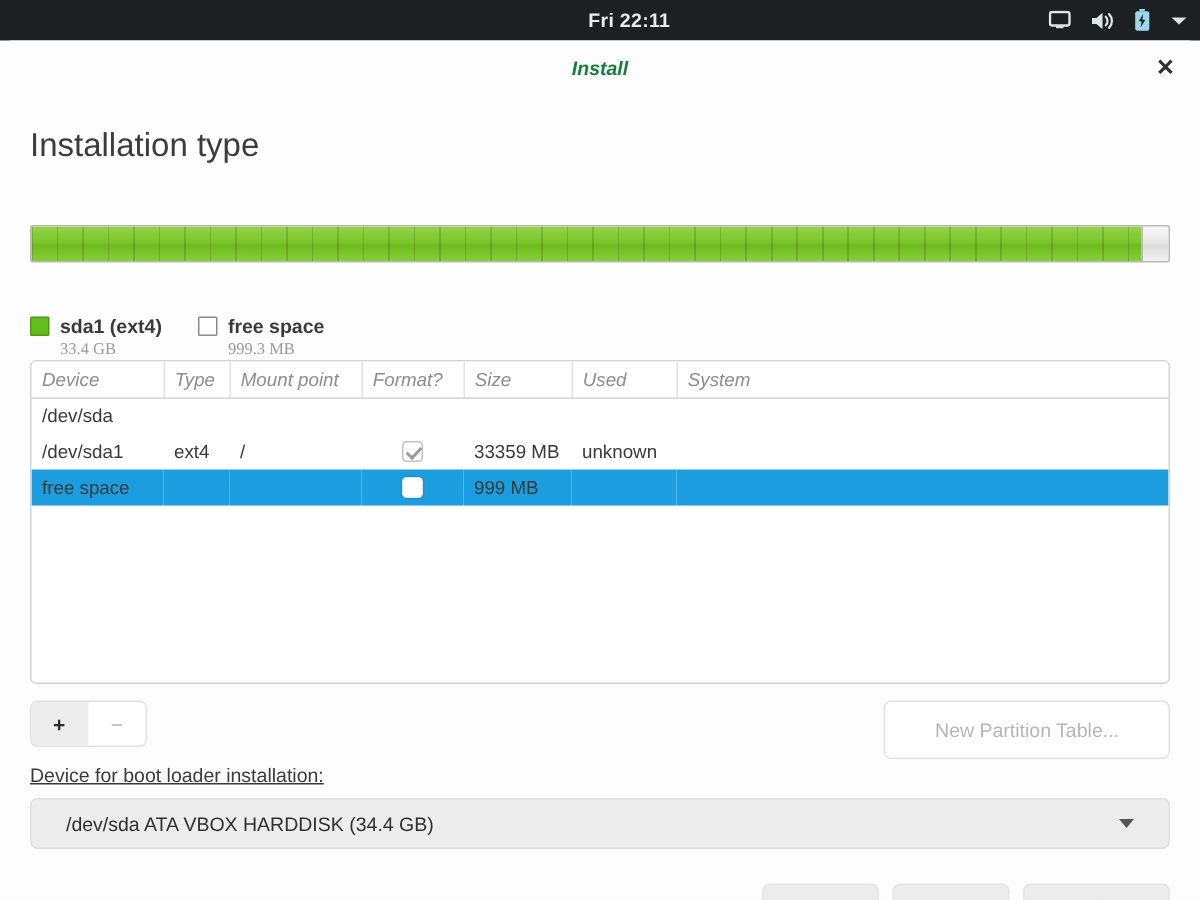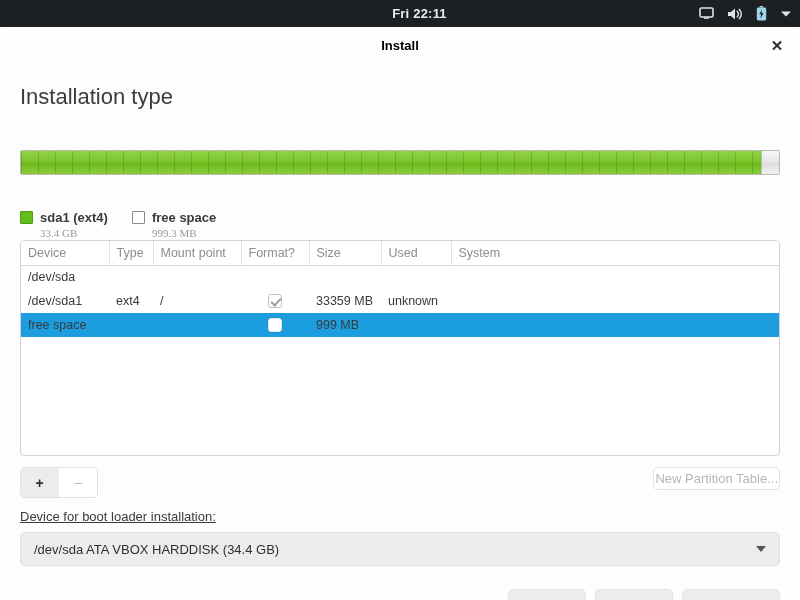--- a/index.html
+++ b/index.html
@@ -51,21 +51,22 @@
   #titlebar {
     position: relative;
     height: 37px;
     display: flex;
     align-items: center;
     justify-content: center;
   }
   #window-title {
     font-size: 13px;
     font-weight: bold;
-    color: #000000;
+    color: #15803d;
+    font-style: italic;
   }
   #close-btn {
     position: absolute;
     right: 12px; top: 50%;
     transform: translateY(-50%);
     width: 22px; height: 22px;
     display: flex; align-items: center; justify-content: center;
     font-size: 15px;
     font-weight: bold;
     color: #2e2e2e;
@@ -161,20 +162,21 @@
     height: 24px;
     font-size: 12.5px;
     font-weight: normal;
     color: #8d8d8d;
     text-align: left;
     padding: 0 7px;
     border-bottom: 1px solid #d9d9d9;
     border-right: 1px solid #e2e2e2;
     background: #ffffff;
     white-space: nowrap;
+    font-style: italic;
   }
   table#parts thead th:last-child { border-right: none; }
   table#parts tbody td {
     height: 24px;
     font-size: 12.5px;
     color: #3a3a3a;
     padding: 0 7px;
     white-space: nowrap;
   }
   tr.row-disk td { color: #3a3a3a; }
@@ -244,22 +246,22 @@
   }
   #btn-change { min-width: 96px; font-size: 13px; }
 
   #right-tools {
     position: absolute;
     right: 20px; top: 440px;
     display: flex;
     gap: 9px;
   }
   .tool-btn {
-    height: 23px;
-    padding: 0 1px;
+    height: 39px;
+    padding: 0 33px;
     display: flex; align-items: center; justify-content: center;
     font-size: 13px;
     border-radius: 5px;
     border: 1px solid #e2e2e2;
     background: #ffffff;
     color: #b6b6b6;
     cursor: default;
     white-space: nowrap;
   }
   .tool-btn.enabled {
@@ -279,21 +281,21 @@
   }
   #boot-select {
     position: absolute;
     left: 20px; top: 505px;
     width: 760px; height: 34px;
     background: #ececec;
     border: 1px solid #e0e0e0;
     border-radius: 5px;
     display: flex;
     align-items: center;
-    padding: 0 13px;
+    padding: 0 23px;
     cursor: pointer;
   }
   #boot-value {
     font-size: 13px;
     color: #2f2f2f;
     flex: 1;
   }
   #boot-caret {
     width: 0; height: 0;
     border-left: 5px solid transparent;

